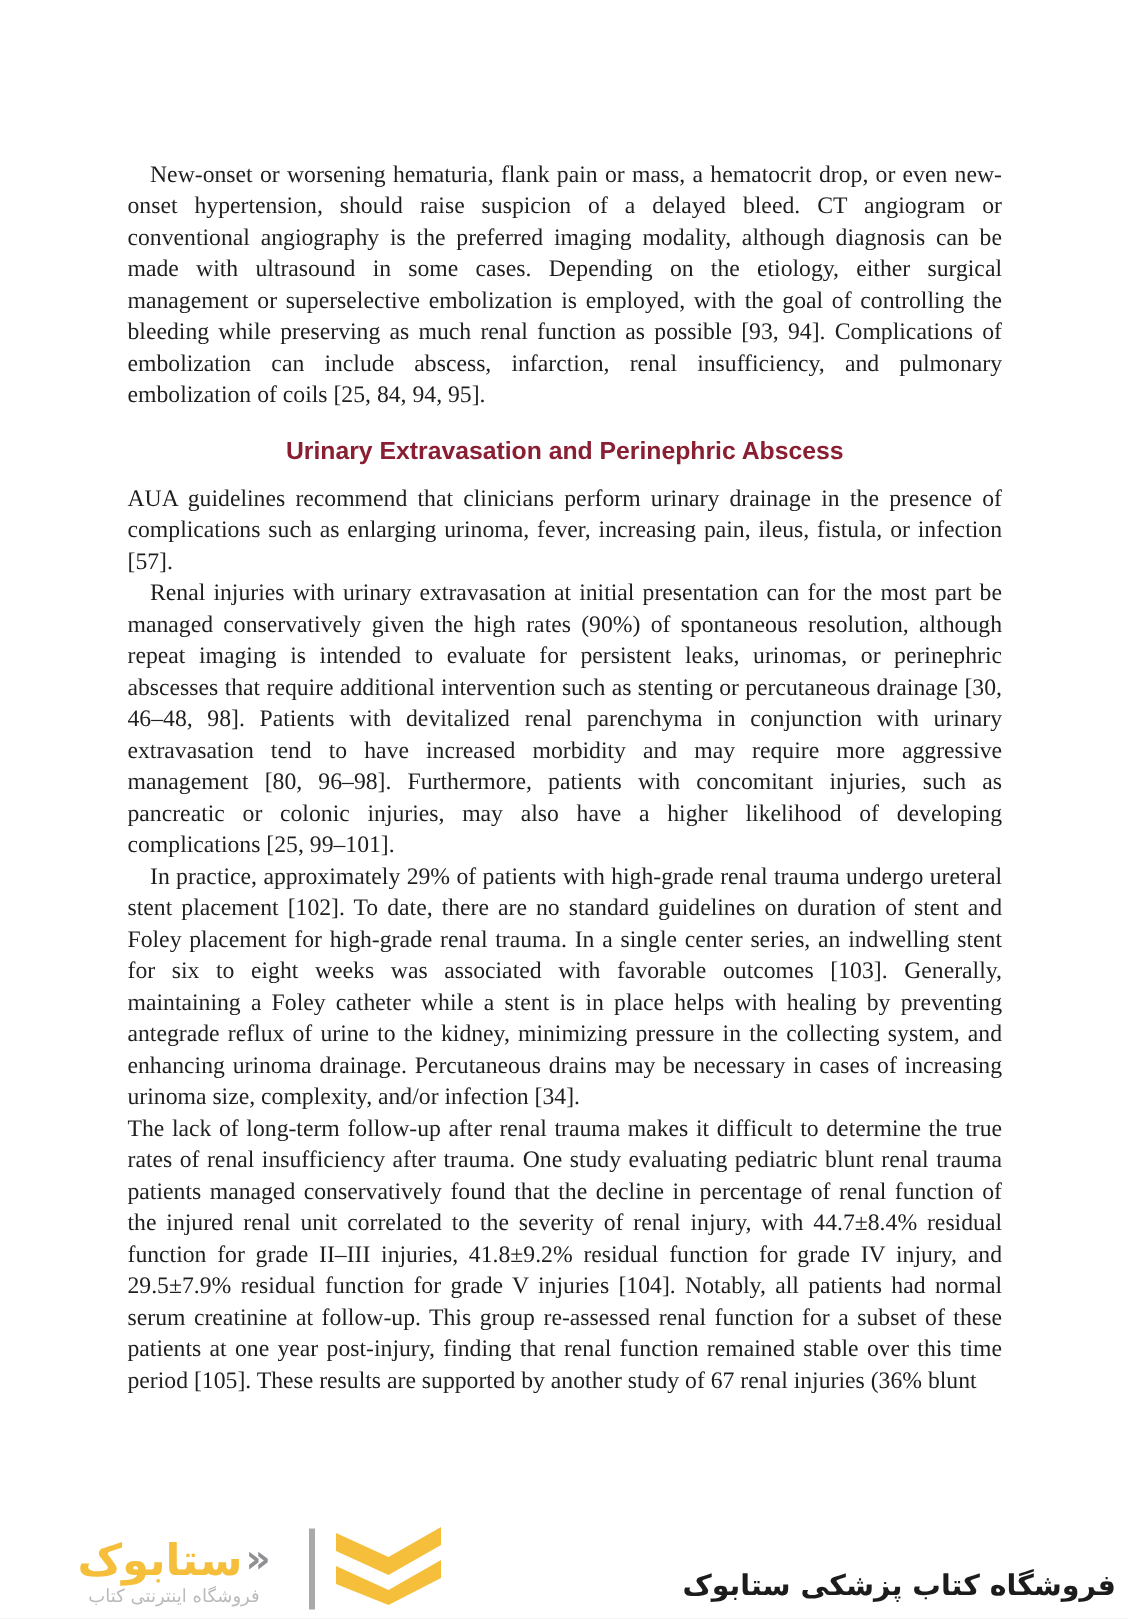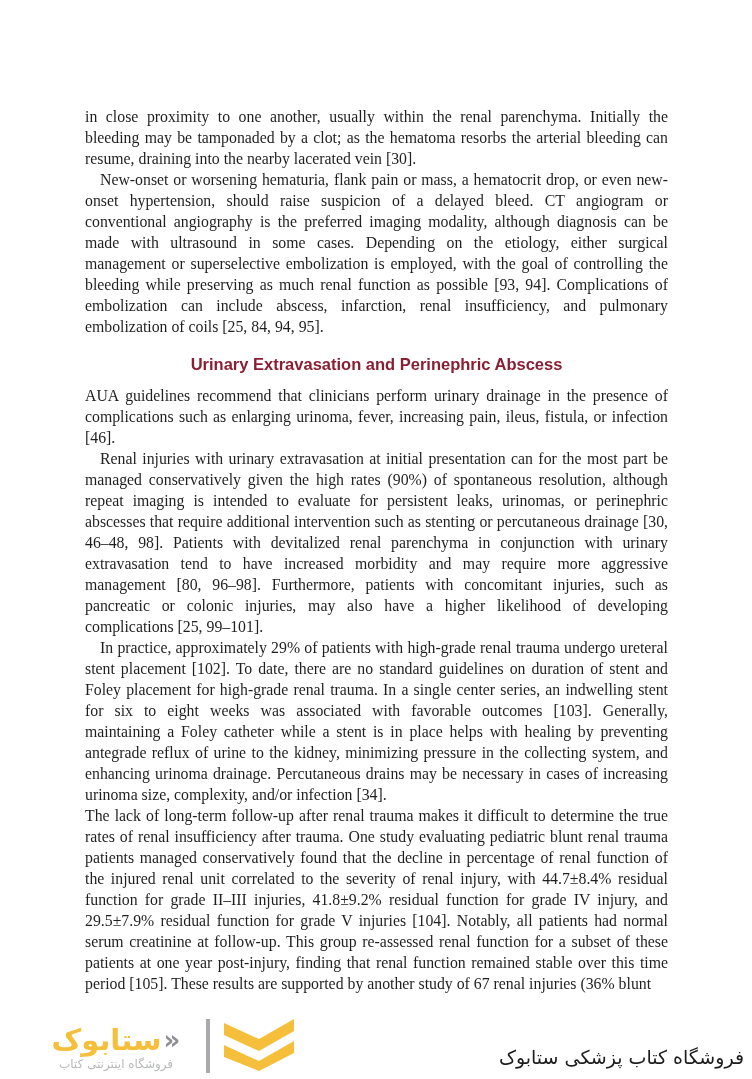--- a/index.html
+++ b/index.html
@@ -118,21 +118,21 @@
     bottom: 4px;
   }
   .footer-right {
     position: absolute;
     right: 8px;
     bottom: 8px;
     text-align: right;
   }
   .store-line {
     font-family: "DejaVu Sans", sans-serif;
-    font-weight: 400;
+    font-weight: 700;
     font-size: 19px;
     color: #1c1c1c;
     direction: rtl;
     margin-bottom: 3px;
   }
   .url-line {
     font-family: "Liberation Sans", sans-serif;
     font-weight: 700;
     font-size: 23px;
     letter-spacing: 7px;
@@ -141,25 +141,24 @@
   }
   .url-line .hl { color: #f2b21c; }
 </style>
 </head>
 <body>
 
 <div class="page">
 
 
   <main class="content">
-    <p class="para">in close proximity to one another, usually within the renal parenchyma. Initially the bleeding may be tamponaded by a clot; as the hematoma resorbs the arterial bleeding can resume, draining into the nearby lacerated vein [30].</p>
     <p class="para indent">New-onset or worsening hematuria, flank pain or mass, a hematocrit drop, or even new-onset hypertension, should raise suspicion of a delayed bleed. CT angiogram or conventional angiography is the preferred imaging modality, although diagnosis can be made with ultrasound in some cases. Depending on the etiology, either surgical management or superselective embolization is employed, with the goal of controlling the bleeding while preserving as much renal function as possible [93, 94]. Complications of embolization can include abscess, infarction, renal insufficiency, and pulmonary embolization of coils [25, 84, 94, 95].</p>
 
     <h2 class="section-heading">Urinary Extravasation and Perinephric Abscess</h2>
-    <p class="para">AUA guidelines recommend that clinicians perform urinary drainage in the presence of complications such as enlarging urinoma, fever, increasing pain, ileus, fistula, or infection [46].</p>
+    <p class="para">AUA guidelines recommend that clinicians perform urinary drainage in the presence of complications such as enlarging urinoma, fever, increasing pain, ileus, fistula, or infection [57].</p>
     <p class="para indent">Renal injuries with urinary extravasation at initial presentation can for the most part be managed conservatively given the high rates (90%) of spontaneous resolution, although repeat imaging is intended to evaluate for persistent leaks, urinomas, or perinephric abscesses that require additional intervention such as stenting or percutaneous drainage [30, 46–48, 98]. Patients with devitalized renal parenchyma in conjunction with urinary extravasation tend to have increased morbidity and may require more aggressive management [80, 96–98]. Furthermore, patients with concomitant injuries, such as pancreatic or colonic injuries, may also have a higher likelihood of developing complications [25, 99–101].</p>
     <p class="para indent">In practice, approximately 29% of patients with high-grade renal trauma undergo ureteral stent placement [102]. To date, there are no standard guidelines on duration of stent and Foley placement for high-grade renal trauma. In a single center series, an indwelling stent for six to eight weeks was associated with favorable outcomes [103]. Generally, maintaining a Foley catheter while a stent is in place helps with healing by preventing antegrade reflux of urine to the kidney, minimizing pressure in the collecting system, and enhancing urinoma drainage. Percutaneous drains may be necessary in cases of increasing urinoma size, complexity, and/or infection [34].</p>
 
     <p class="para">The lack of long-term follow-up after renal trauma makes it difficult to determine the true rates of renal insufficiency after trauma. One study evaluating pediatric blunt renal trauma patients managed conservatively found that the decline in percentage of renal function of the injured renal unit correlated to the severity of renal injury, with 44.7±8.4% residual function for grade II–III injuries, 41.8±9.2% residual function for grade IV injury, and 29.5±7.9% residual function for grade V injuries [104]. Notably, all patients had normal serum creatinine at follow-up. This group re-assessed renal function for a subset of these patients at one year post-injury, finding that renal function remained stable over this time period [105]. These results are supported by another study of 67 renal injuries (36% blunt</p>
   </main>
 
   <footer class="page-footer">
 
     <div class="logo-block">
       <div class="logo-wordmark-row">

